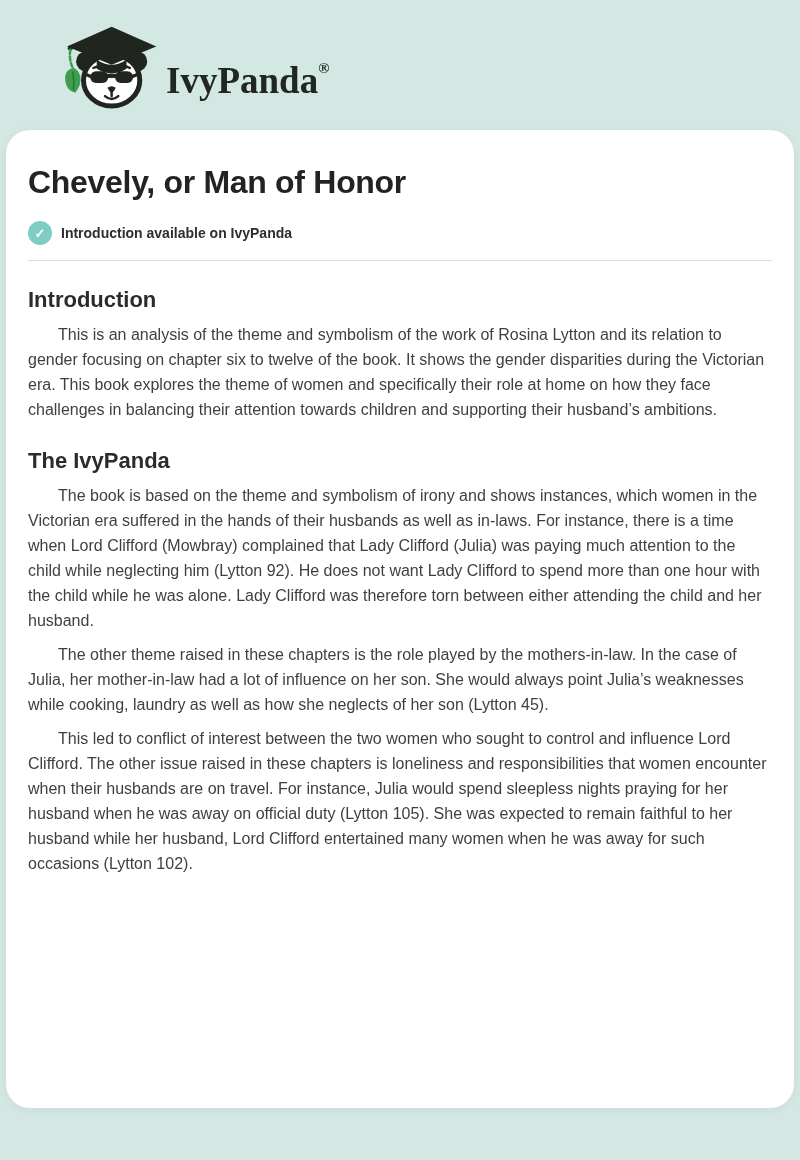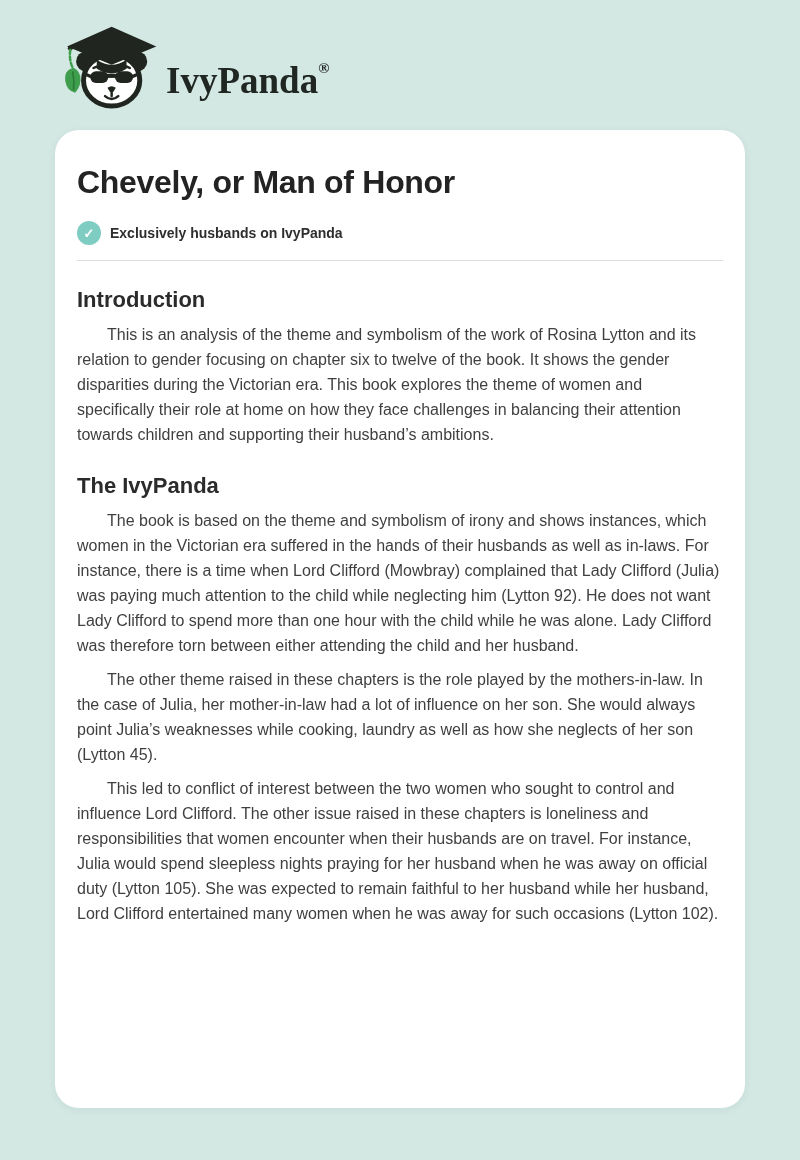--- a/index.html
+++ b/index.html
@@ -37,21 +37,21 @@
     line-height: 1;
     margin-top: 23px;
   }
   .brand sup {
     font-size: 15px;
     font-weight: 700;
     vertical-align: 20px;
   }
   
   .card {
-    width: 690px;
+    width: 788px;
     height: 978px;
     margin: 0 auto;
     background: #ffffff;
     border-radius: 24px;
     padding: 34px 22px 0;
     box-shadow: 0 2px 8px rgba(40,80,70,0.06);
   }
   .essay-title {
     margin: 0;
     font-size: 32px;
@@ -140,21 +140,21 @@
   </span>
 
   <span class="brand"><span>IvyPanda</span><sup>®</sup></span>
 </header>
 
 <main class="card">
   <h1 class="essay-title">Chevely, or Man of Honor</h1>
 
   <div class="badge-row">
     <span class="check-circle">✓</span>
-    <span class="badge-label">Exclusively husbands on IvyPanda</span>
+    <span class="badge-label">Introduction available on IvyPanda</span>
   </div>
 
   <hr class="divider">
 
   <section>
     <h2 class="section-heading">Introduction</h2>
     <p class="body-paragraph">This is an analysis of the theme and symbolism of the work of Rosina Lytton and its relation to gender focusing on chapter six to twelve of the book. It shows the gender disparities during the Victorian era. This book explores the theme of women and specifically their role at home on how they face challenges in balancing their attention towards children and supporting their husband’s ambitions.</p>
   </section>
 
   <section>

